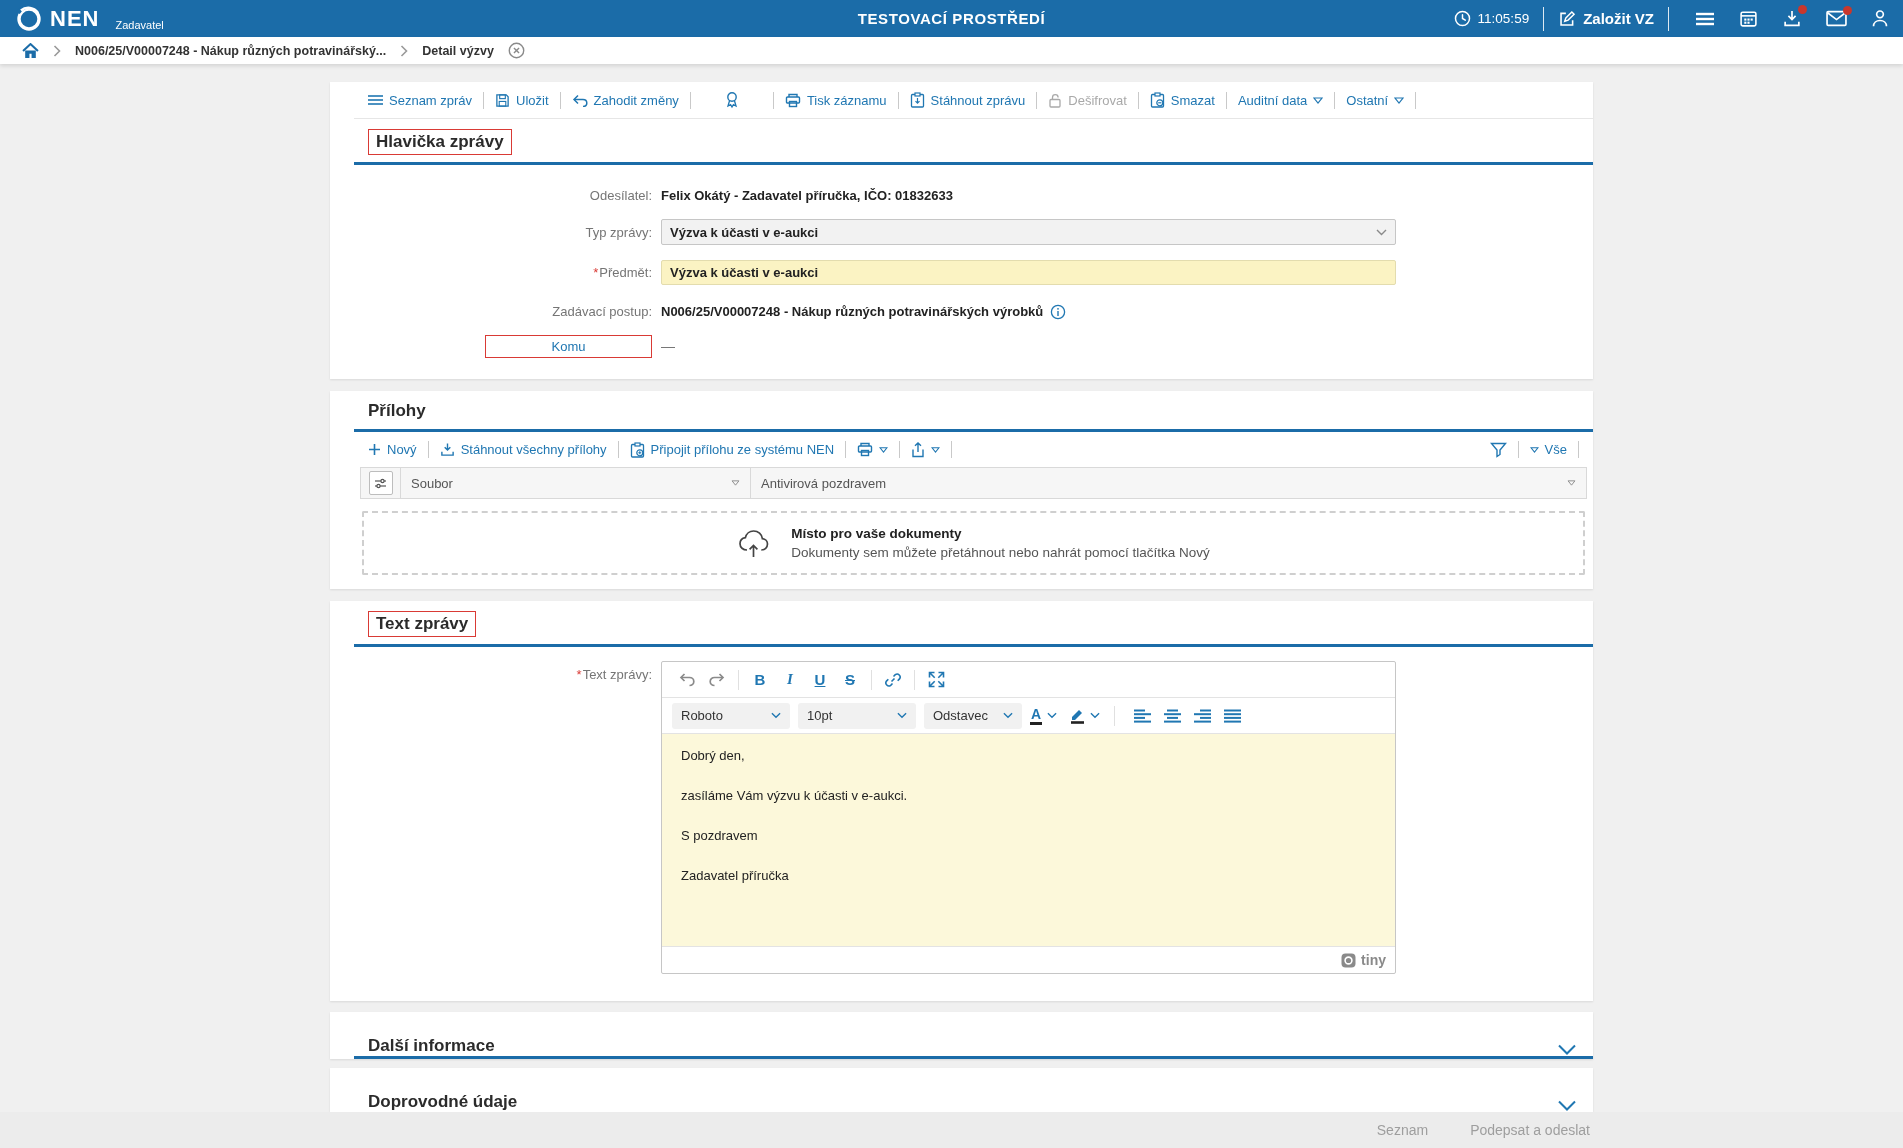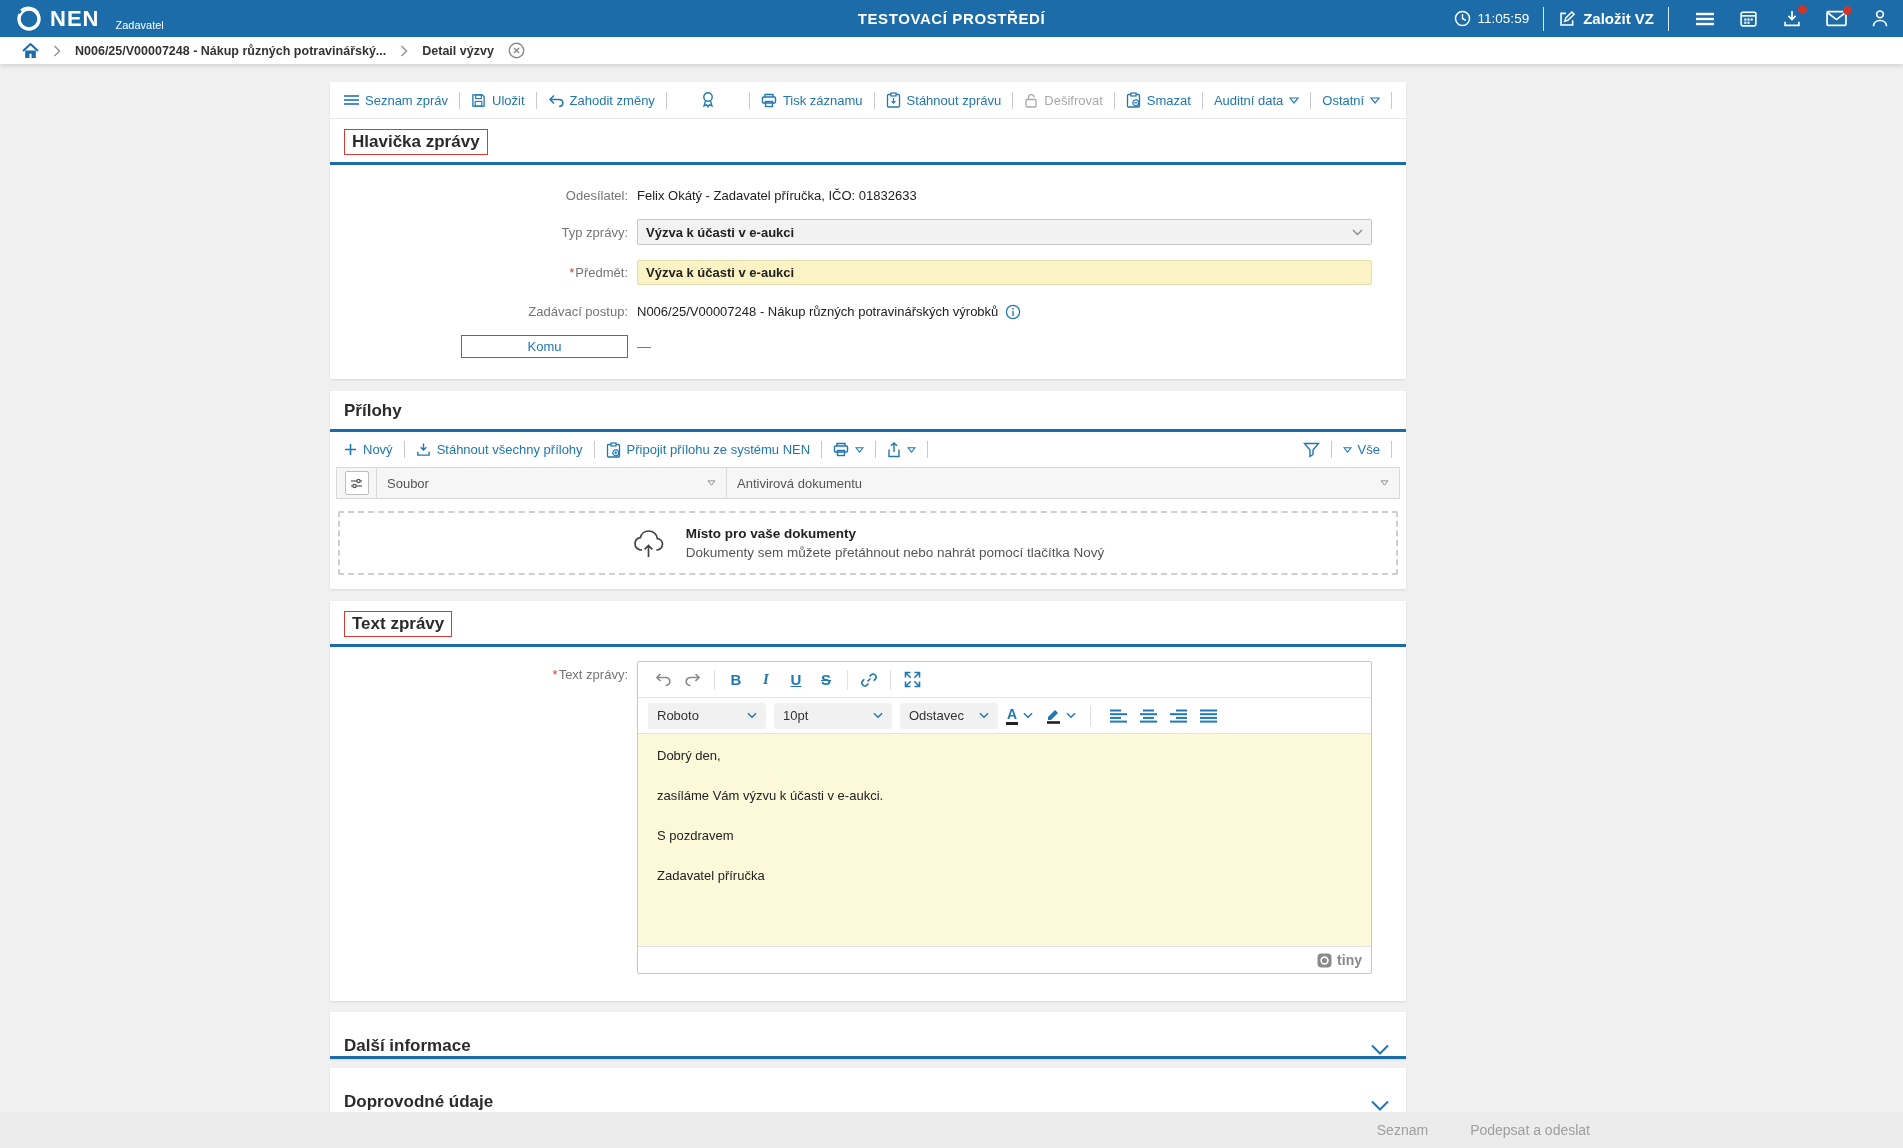--- a/index.html
+++ b/index.html
@@ -32,21 +32,21 @@
   
   .crumbbar {
     position:absolute; top:37px; left:0; width:1903px; height:27px; background:#fff;
     display:flex; align-items:center; padding-left:22px; gap:14px;
     box-shadow:0 2px 4px rgba(0,0,0,.12);
   }
   .crumb-txt { font-size:12.5px; font-weight:bold; color:#333; cursor:pointer; }
   .crumb-sep { color:#9a9a9a; }
 
   
-  .card { position:absolute; left:330px; width:1076px; background:#fff; box-shadow:0 1px 2px rgba(0,0,0,.10); }
+  .card { position:absolute; left:330px; width:1263px; background:#fff; box-shadow:0 1px 2px rgba(0,0,0,.10);padding-left:24px; }
   .card1 { top:82px;  height:297px; }
   .card2 { top:391px; height:198px; }
   .card3 { top:601px; height:400px; }
   .card4 { top:1012px; height:47px; }
   .card5 { top:1068px; height:44px; }
 
   .sec-rule { height:3px; background:#1b6ca8; }
   .sec-title-row { padding:10px 14px 7px; display:flex; align-items:center; }
   .sec-title { font-size:17px; font-weight:bold; color:#2b2b2b; }
   .red-box { border:1px solid #d93a35; padding:2px 7px; }
@@ -59,21 +59,21 @@
   .tb-item { display:flex; align-items:center; gap:6px; color:#2077b2; cursor:pointer; white-space:nowrap; }
   .tb-item.disabled { color:#a9a9a9; cursor:default; }
   .tb-sep { width:1px; height:17px; background:#c9c9c9; margin:0 11px; flex:none; }
   .tri { flex:none; }
 
   
   .frow { display:flex; align-items:center; }
   .flabel { width:298px; text-align:right; color:#757575; font-size:13px; flex:none; }
   .fvalue { margin-left:9px; }
   .req { color:#d93a35; margin-right:1px; }
-  .bold-val { font-weight:normal; font-size:13px; color:#222; }
+  .bold-val { font-weight:bold; font-size:13px; color:#222; }
   .sel-box {
     width:735px; height:26px; background:#f2f2f2; border:1px solid #c6c6c6; border-radius:2px;
     display:flex; align-items:center; padding:0 8px; font-size:13px; font-weight:bold; color:#222; cursor:pointer;
   }
   .sel-box .spacer { flex:1; }
   .inp-yellow {
     width:735px; height:25px; background:#fbf3c3; border:1px solid #e3dcae; border-radius:2px;
     display:flex; align-items:center; padding:0 8px; font-size:13px; font-weight:bold; color:#222;
   }
   .komu-box {
@@ -466,21 +466,21 @@
           </svg>
       </span>
     </div>
     <div class="gh-cell c-soubor">
       <span class="gh-label">Soubor</span>
       <svg class="tri" width="9" height="6" viewBox="0 0 10 7">
           <path d="M1 1h8L5 6z" fill="none" stroke="#8a8a8a" stroke-width="1.1"></path>
         </svg>
     </div>
     <div class="gh-cell c-anti">
-      <span class="gh-label">Antivirová dokumentu</span>
+      <span class="gh-label">Antivirová pozdravem</span>
       <svg class="tri" width="9" height="6" viewBox="0 0 10 7">
           <path d="M1 1h8L5 6z" fill="none" stroke="#8a8a8a" stroke-width="1.1"></path>
         </svg>
     </div>
   </div>
 
   <div class="dropzone">
     <span>
       <svg width="38" height="30" viewBox="0 0 38 30">
           <path d="M10 22c-4 0-7-2.6-7-6.2 0-3.2 2.3-5.6 5.4-6.1C9.2 5.6 12.6 3 16.6 3c4.6 0 8.3 3.3 8.8 7.7 2.9.3 5.1 2.5 5.1 5.4 0 3.3-2.7 5.9-6.2 5.9" fill="none" stroke="#444" stroke-width="1.7"></path>

